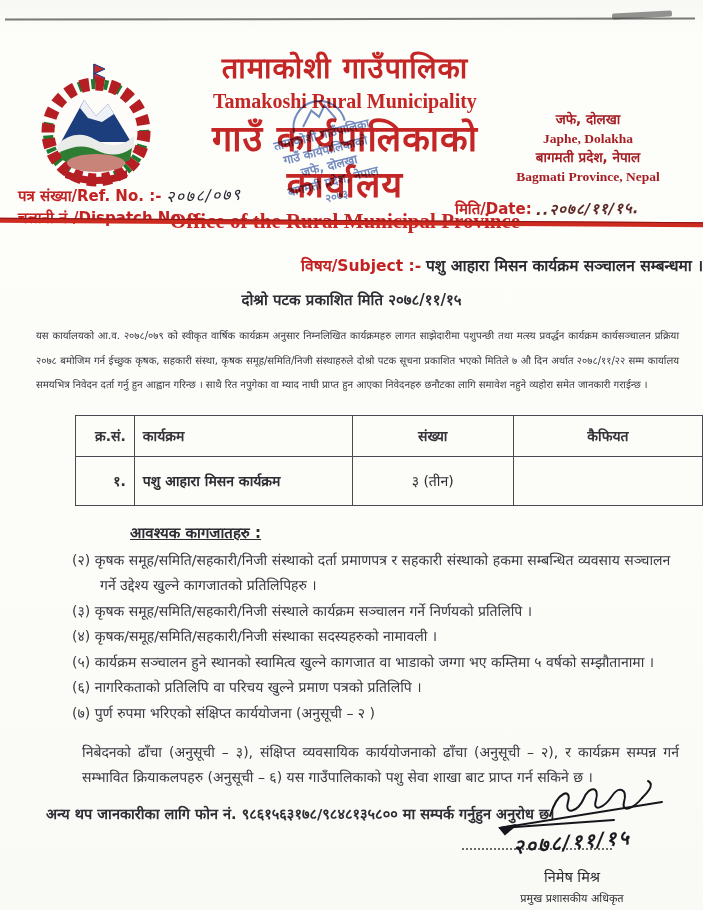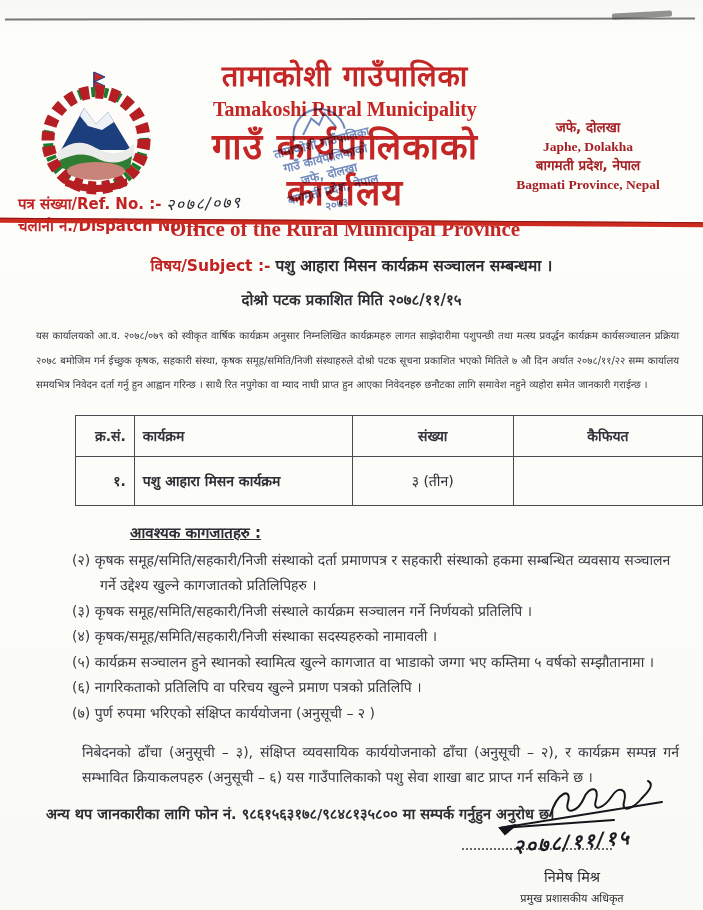--- a/index.html
+++ b/index.html
@@ -7,21 +7,21 @@
     position:relative;width:703px;height:910px;margin:0 auto;
     background:linear-gradient(180deg,#f7f7f4 0%, #fdfdfa 4%, #fcfcf9 60%, #f9f9f5 100%);
     overflow:hidden;
     font-family:"DejaVu Sans",sans-serif;
     color:#38353c;
   }
   .scan-line{position:absolute;top:18px;left:5px;width:690px;height:2px;background:#4c4c4c;opacity:.75;transform:rotate(-0.1deg);}
   .scan-smudge{position:absolute;top:12px;left:612px;width:60px;height:6px;background:#3c3c3c;opacity:.55;border-radius:2px;transform:rotate(-3deg);}
 
   
-  header{position:absolute;top:12px;left:0;width:645px;height:222px;}
+  header{position:absolute;top:4px;left:0;width:645px;height:222px;}
   .logo{position:absolute;top:58px;left:36px;width:120px;height:126px;}
   .head-center{position:absolute;top:44px;left:150px;width:390px;text-align:center;color:#c42525;}
   .t-np1{font-size:29px;font-weight:bold;line-height:40px;letter-spacing:1px;}
   .t-en1{font-family:Liberation Serif, serif;font-size:20px;font-weight:bold;line-height:26px;}
   .t-np2{font-size:36px;font-weight:bold;line-height:46px;margin-top:2px;letter-spacing:1px;}
   .t-en2{font-family:"Liberation Serif",serif;font-size:21px;font-weight:bold;line-height:26px;}
   .head-right{position:absolute;top:106px;left:482px;width:212px;text-align:center;color:#a51e24;font-weight:bold;font-size:13.5px;line-height:19px;}
   .head-right .en{font-family:"Liberation Serif",serif;}
   .ref-block{position:absolute;top:181px;left:18px;font-size:15px;line-height:22px;}
   .red-label{color:#c32222;font-weight:bold;}
@@ -36,21 +36,21 @@
     text-align:center;font-size:12px;line-height:16px;font-weight:bold;
     mix-blend-mode:multiply;pointer-events:none;
   }
   .stamp svg{display:block;margin:0 auto;}
   .stamp .yr{font-size:11px;}
 
   .red-rule{position:absolute;top:220px;left:0;width:703px;height:4px;background:#cd2a20;border-top:1px solid #8c1414;transform:rotate(0.35deg);}
 
   
   main{position:absolute;top:228px;left:0;width:703px;}
-  .subject{margin-top:26px;text-align:center;font-size:15.5px;}
+  .subject{margin-top:26px;text-align:right;font-size:15.5px;}
   .subject-label{color:#c32222;font-weight:bold;}
   .subject-text{font-weight:bold;color:#2c2a31;}
   .published{margin-top:13px;text-align:center;font-weight:bold;font-size:15px;color:#2f2d34;}
   .body-par{
     margin:15px 24px 0 36px;font-size:10px;line-height:24.5px;text-align:justify;color:#3a3740;
   }
   table{border-collapse:collapse;margin:17px 0 0 75px;table-layout:fixed;}
   th,td{border:1.4px solid #4c4a50;font-size:14px;padding:4px 8px;vertical-align:middle;}
   th{font-weight:bold;height:32px;color:#35323a;}
   td{height:40px;color:#2e2c33;}
@@ -127,20 +127,24 @@
     <div class="ref-block">
       <div>
         <span class="red-label">पत्र संख्या/Ref. No. :-</span>
         <span class="hand">२०७८/०७९</span>
       </div>
       <div>
         <span class="red-label">चलानी नं./Dispatch No. :-</span>
       </div>
     </div>
 
+    <div class="date-block">
+      <span class="red-label">मिति/Date:</span>
+      <span class="hand-date">..२०७८/११/१५.</span>
+    </div>
 
   </header>
 
   <div class="red-rule"></div>
 
   <main>
 
     <div class="subject">
       <span class="subject-label">विषय/Subject :-</span>
       <span class="subject-text">पशु आहारा मिसन कार्यक्रम सञ्चालन सम्बन्धमा ।</span>

